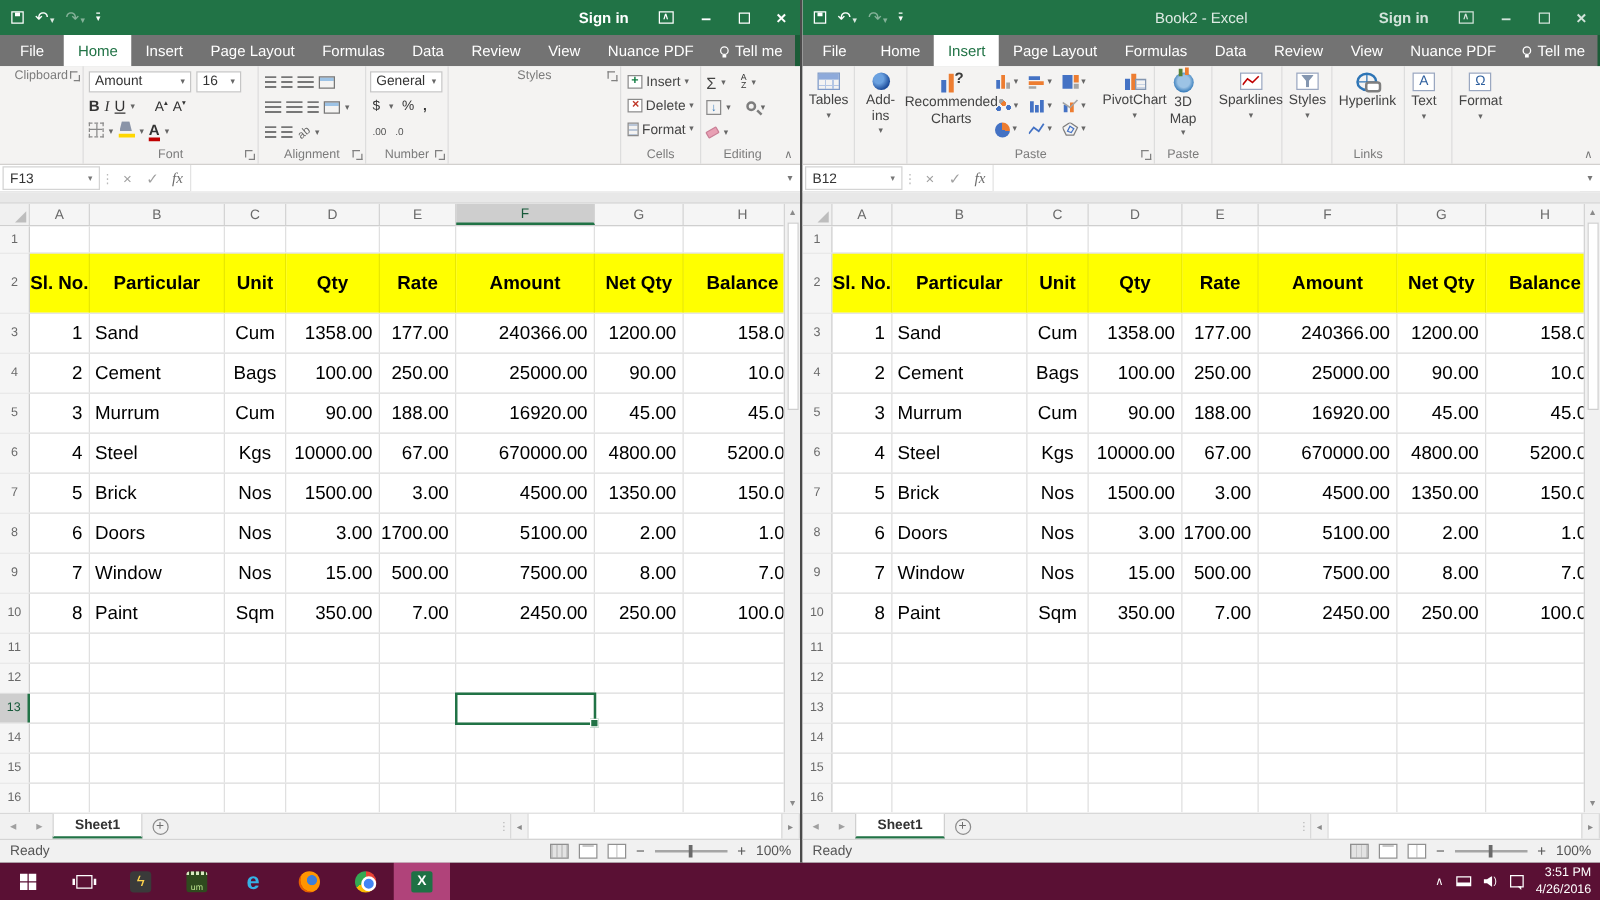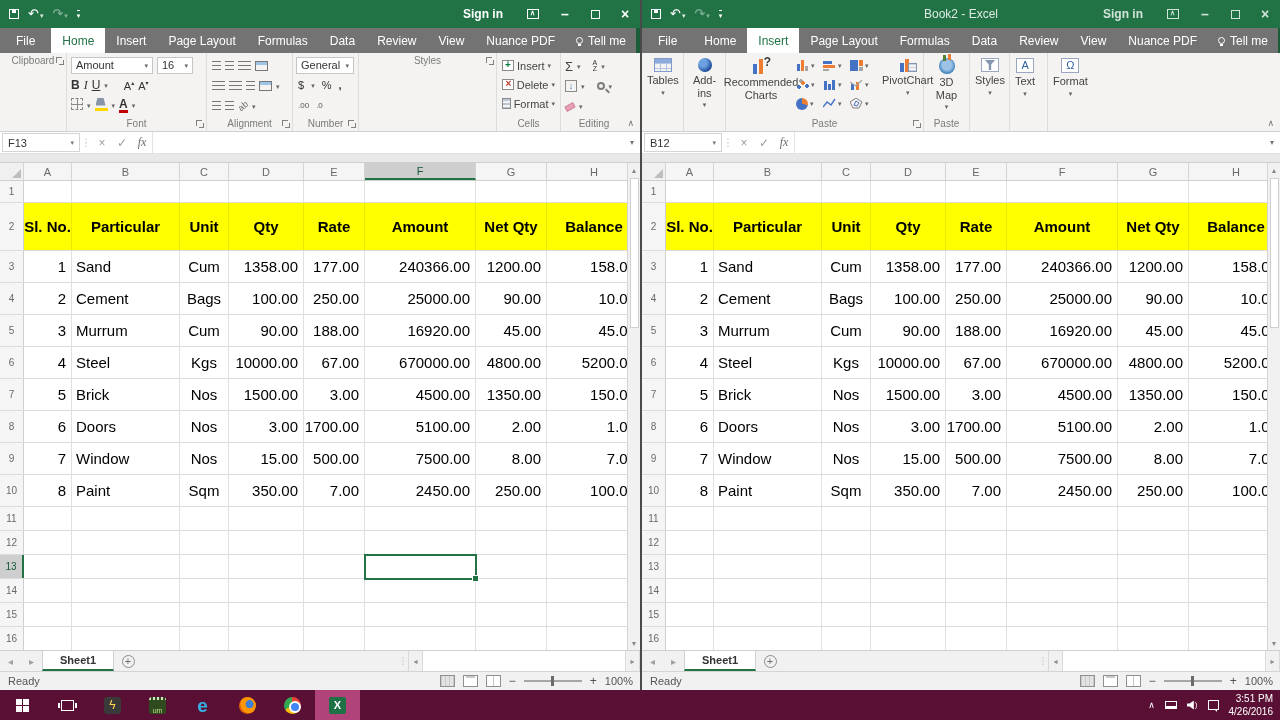--- a/index.html
+++ b/index.html
@@ -825,34 +825,59 @@
                 <span class="ic-globe3d"></span>
                 <span>3D Map</span>
                 <span class="dd">▾</span>
               </div>
             </div>
         <div class="rgl">
               <span>Paste</span>
             </div>
       </div>
 
+      <div class="rgroup" style="width:56px">
+        <div class="rgc">
+              <div class="bigbtn">
+                <span class="ic-sparkbox">
+                  <svg width="14" height="10">
+                    <polyline points="0,8 4,3 8,6 13,1" stroke="#c00000" stroke-width="1.3" fill="none"></polyline>
+                  </svg>
+                </span>
+                <span>Sparklines</span>
+                <span class="dd">▾</span>
+              </div>
+            </div>
+        <div class="rgl"></div>
+      </div>
 
       <div class="rgroup" style="width:40px">
         <div class="rgc">
               <div class="bigbtn">
                 <span class="ic-funnelbox">
                   <span class="ic-funnel"></span>
                 </span>
                 <span>Styles</span>
                 <span class="dd">▾</span>
               </div>
             </div>
         <div class="rgl"></div>
       </div>
 
+      <div class="rgroup" style="width:58px">
+        <div class="rgc">
+              <div class="bigbtn">
+                <span class="ic-hyper"></span>
+                <span>Hyperlink</span>
+              </div>
+            </div>
+        <div class="rgl">
+              <span>Links</span>
+            </div>
+      </div>
 
       <div class="rgroup" style="width:38px">
         <div class="rgc">
               <div class="bigbtn">
                 <span class="icbox">A</span>
                 <span>Text</span>
                 <span class="dd">▾</span>
               </div>
             </div>
         <div class="rgl"></div>

